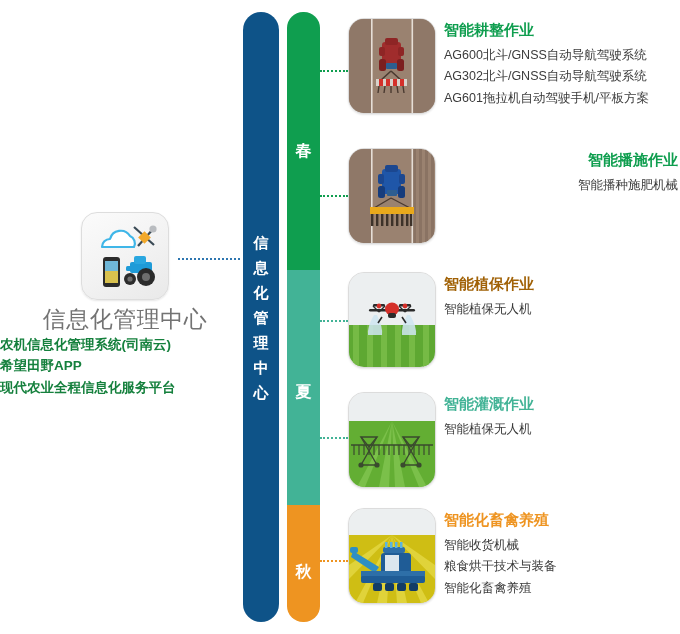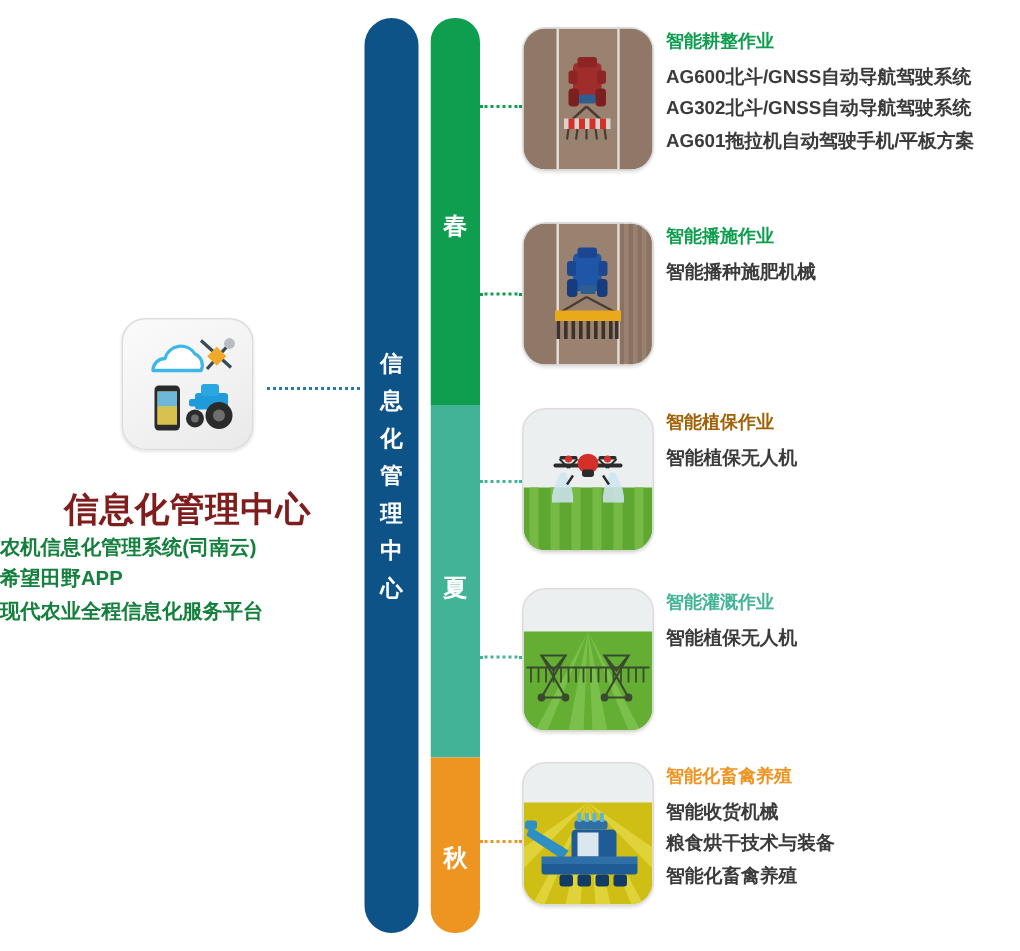--- a/index.html
+++ b/index.html
@@ -33,25 +33,25 @@
     position: absolute;
     inset: 0;
     border-radius: 16px;
     background: linear-gradient(150deg, #fbfbfb 0%, #f2f2f2 55%, #e9e9e9 100%);
     border: 1px solid #dddddd;
     box-shadow: 0 1px 2px rgba(0,0,0,0.10);
   }
   #ic-icon svg { position: absolute; left: 0; top: 0; }
 
   #ic-title {
-    margin-top: 26px;
+    margin-top: 6px;
     text-align: center;
     font-size: 23px;
-    font-weight: bold;
-    color: #7f1d1d;
+    font-weight: normal;
+    color: #737373;
     letter-spacing: 0.5px;
     line-height: 1.2;
   }
   .ic-sub {
     text-align: left;
     font-size: 13.5px;
     font-weight: bold;
     color: #15803d;
     line-height: 1.62;
     letter-spacing: 0px;
@@ -124,21 +124,21 @@
   #seg-autumn .season-char { margin-top: 18px; }
 
   
   .row {
     position: absolute;
     left: 348px;
     width: 330px;
     height: 108px;
   }
   #row-0 { top: 18px; }
-  #row-1 { top: 148px; }
+  #row-1 { top: 148px; text-align: right; }
   #row-2 { top: 272px; }
   #row-3 { top: 392px; }
   #row-4 { top: 508px; }
 
   .row-thumb {
     position: absolute;
     left: 0;
     top: 0;
     width: 86px;
     height: 94px;
@@ -150,28 +150,28 @@
   }
   .row-thumb svg { display: block; }
 
   .row-text {
     position: absolute;
     left: 96px;
     top: 2px;
     width: 234px;
   }
   .row-title {
-    font-size: 12px;
+    font-size: 15px;
     font-weight: bold;
     line-height: 1.3;
     margin-bottom: 5px;
   }
   .row-line {
     font-size: 12.5px;
-    font-weight: bold;
+    font-weight: normal;
     color: #3b3b3b;
     line-height: 1.72;
     white-space: nowrap;
   }
 
   
   .row-connector {
     position: absolute;
     height: 2px;
     width: 28px;

